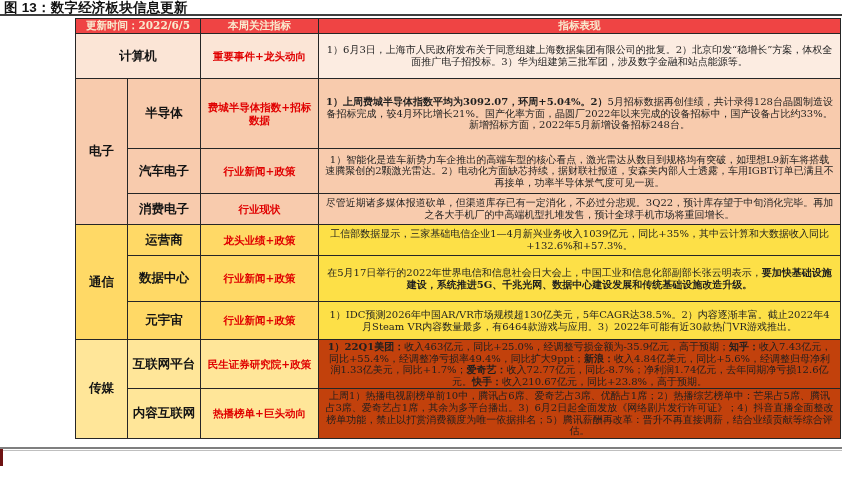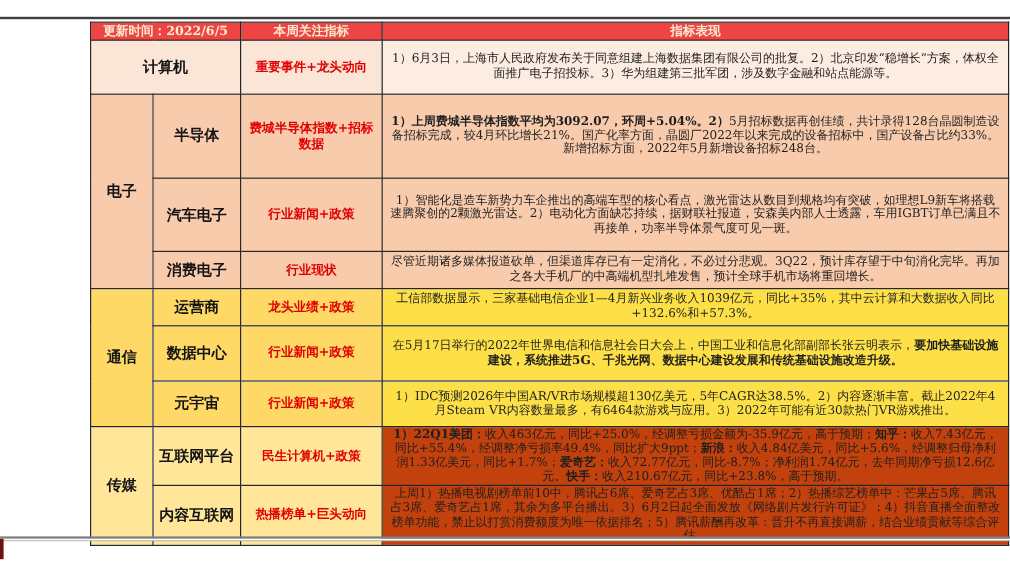--- a/index.html
+++ b/index.html
@@ -44,20 +44,21 @@
   .bottom-rule .l2{height:1px;background:#ffffff;}
   .bottom-rule .l3{height:1px;background:#bfbfbf;}
   .edge-mark{position:absolute;left:0;top:449px;width:3px;height:17px;background:#6e1212;}
   .source-note{position:absolute;left:13px;top:452px;font-size:11.5px;color:#595959;}
 </style>
 </head>
 <body>
 
 <div class="page">
 
+  <div class="fig-title">图 13：数字经济板块信息更新</div>
   <div class="title-rule"></div>
 
   <table class="report">
     <colgroup>
       <col style="width:52px">
         <col style="width:73px">
         <col style="width:118px">
         <col style="width:522px">
     </colgroup>
 
@@ -73,21 +74,21 @@
       <td class="ind bg-comp-l">重要事件+龙头动向</td>
       <td class="content bg-comp-c"><span>1）6月3日，上海市人民政府发布关于同意组建上海数据集团有限公司的批复。2）北京印发“稳增长”方案，体权全面推广电子招投标。3）华为组建第三批军团，涉及数字金融和站点能源等。</span></td>
     </tr>
 
     <tr style="height:70px">
       <td class="group bg-elec" rowspan="3">电子</td>
       <td class="sector bg-elec">半导体</td>
       <td class="ind bg-elec">费城半导体指数+招标数据</td>
       <td class="content bg-elec"><span class="b">1）上周费城半导体指数平均为3092.07，环周+5.04%。2）</span><span>5月招标数据再创佳绩，共计录得128台晶圆制造设备招标完成，较4月环比增长21%。国产化率方面，晶圆厂2022年以来完成的设备招标中，国产设备占比约33%。新增招标方面，2022年5月新增设备招标248台。</span></td>
     </tr>
-    <tr style="height:61px">
+    <tr style="height:45px">
       <td class="sector bg-elec">汽车电子</td>
       <td class="ind bg-elec">行业新闻+政策</td>
       <td class="content bg-elec"><span>1）智能化是造车新势力车企推出的高端车型的核心看点，激光雷达从数目到规格均有突破，如理想L9新车将搭载速腾聚创的2颗激光雷达。2）电动化方面缺芯持续，据财联社报道，安森美内部人士透露，车用IGBT订单已满且不再接单，功率半导体景气度可见一斑。</span></td>
     </tr>
     <tr style="height:31px">
       <td class="sector bg-elec">消费电子</td>
       <td class="ind bg-elec">行业现状</td>
       <td class="content bg-elec"><span>尽管近期诸多媒体报道砍单，但渠道库存已有一定消化，不必过分悲观。3Q22，预计库存望于中旬消化完毕。再加之各大手机厂的中高端机型扎堆发售，预计全球手机市场将重回增长。</span></td>
     </tr>
 
@@ -104,21 +105,21 @@
     </tr>
     <tr style="height:38px">
       <td class="sector bg-comm-l">元宇宙</td>
       <td class="ind bg-comm-l">行业新闻+政策</td>
       <td class="content bg-comm-c"><span>1）IDC预测2026年中国AR/VR市场规模超130亿美元，5年CAGR达38.5%。2）内容逐渐丰富。截止2022年4月Steam VR内容数量最多，有6464款游戏与应用。3）2022年可能有近30款热门VR游戏推出。</span></td>
     </tr>
 
     <tr style="height:46px">
       <td class="group bg-media-l" rowspan="2">传媒</td>
       <td class="sector bg-media-l">互联网平台</td>
-      <td class="ind bg-media-l">民生计算机+政策</td>
+      <td class="ind bg-media-l">民生证券研究院+政策</td>
       <td class="content bg-media-c"><span class="b">1）22Q1美团：</span><span>收入463亿元，同比+25.0%，经调整亏损金额为-35.9亿元，高于预期；</span><span class="b">知乎：</span><span>收入7.43亿元，同比+55.4%，经调整净亏损率49.4%，同比扩大9ppt；</span><span class="b">新浪：</span><span>收入4.84亿美元，同比+5.6%，经调整归母净利润1.33亿美元，同比+1.7%；</span><span class="b">爱奇艺：</span><span>收入72.77亿元，同比-8.7%；净利润1.74亿元，去年同期净亏损12.6亿元。</span><span class="b">快手：</span><span>收入210.67亿元，同比+23.8%，高于预期。</span></td>
     </tr>
     <tr style="height:49px">
       <td class="sector bg-media-l">内容互联网</td>
       <td class="ind bg-media-l">热播榜单+巨头动向</td>
       <td class="content bg-media-c"><span>上周1）热播电视剧榜单前10中，腾讯占6席、爱奇艺占3席、优酷占1席；2）热播综艺榜单中：芒果占5席、腾讯占3席、爱奇艺占1席，其余为多平台播出。3）6月2日起全面发放《网络剧片发行许可证》；4）抖音直播全面整改榜单功能，禁止以打赏消费额度为唯一依据排名；5）腾讯薪酬再改革：晋升不再直接调薪，结合业绩贡献等综合评估。</span></td>
     </tr>
   </tbody>
     </table>
 

